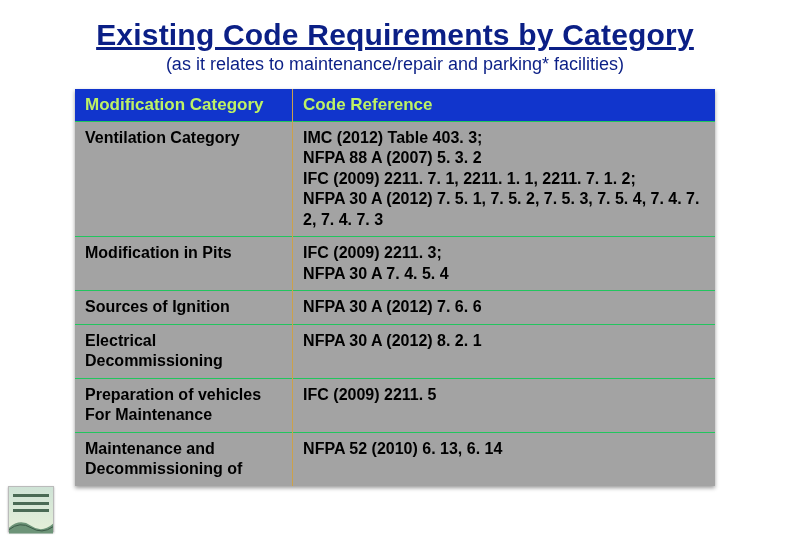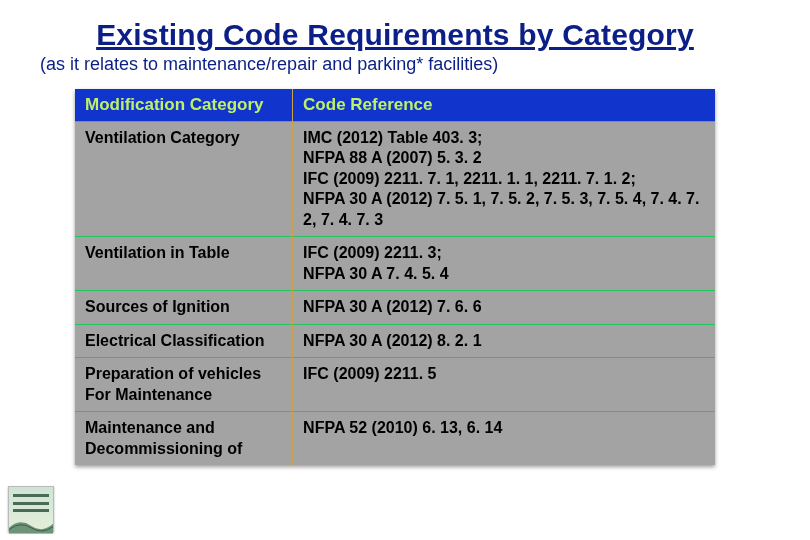--- a/index.html
+++ b/index.html
@@ -22,20 +22,21 @@
     color: #0b1f86;
     font-size: 30px;
     font-weight: bold;
     text-align: center;
     text-decoration: underline;
     letter-spacing: 0.2px;
   }
   .subtitle {
     color: #0b1f86;
     font-size: 18px;
+    text-align: center;
     margin-top: 2px;
   }
   .tbl {
     margin: 14px 35px 0 35px;
     width: calc(100% - 70px);
     border-collapse: collapse;
     table-layout: fixed;
     box-shadow: 0 2px 4px rgba(0,0,0,0.4);
   }
   .tbl th {
@@ -111,30 +112,30 @@
     </thead>
     <tbody>
       <tr>
         <td>Ventilation Category</td>
         <td class="ref">IMC (2012) Table 403. 3;
 NFPA 88 A (2007) 5. 3. 2
 IFC (2009) 2211. 7. 1, 2211. 1. 1, 2211. 7. 1. 2;
 NFPA 30 A (2012) 7. 5. 1, 7. 5. 2, 7. 5. 3, 7. 5. 4, 7. 4. 7. 2, 7. 4. 7. 3</td>
       </tr>
       <tr>
-        <td>Ventilation in Table</td>
+        <td>Modification in Pits</td>
         <td class="ref">IFC (2009) 2211. 3;
 NFPA 30 A 7. 4. 5. 4</td>
       </tr>
       <tr>
         <td>Sources of Ignition</td>
         <td class="ref">NFPA 30 A (2012) 7. 6. 6</td>
       </tr>
       <tr>
-        <td>Electrical Classification</td>
+        <td>Electrical Decommissioning</td>
         <td class="ref">NFPA 30 A (2012) 8. 2. 1</td>
       </tr>
       <tr>
         <td>Preparation of vehicles For Maintenance</td>
         <td class="ref">IFC (2009) 2211. 5</td>
       </tr>
       <tr>
         <td>Maintenance and Decommissioning of</td>
         <td class="ref">NFPA 52 (2010) 6. 13, 6. 14</td>
       </tr>

